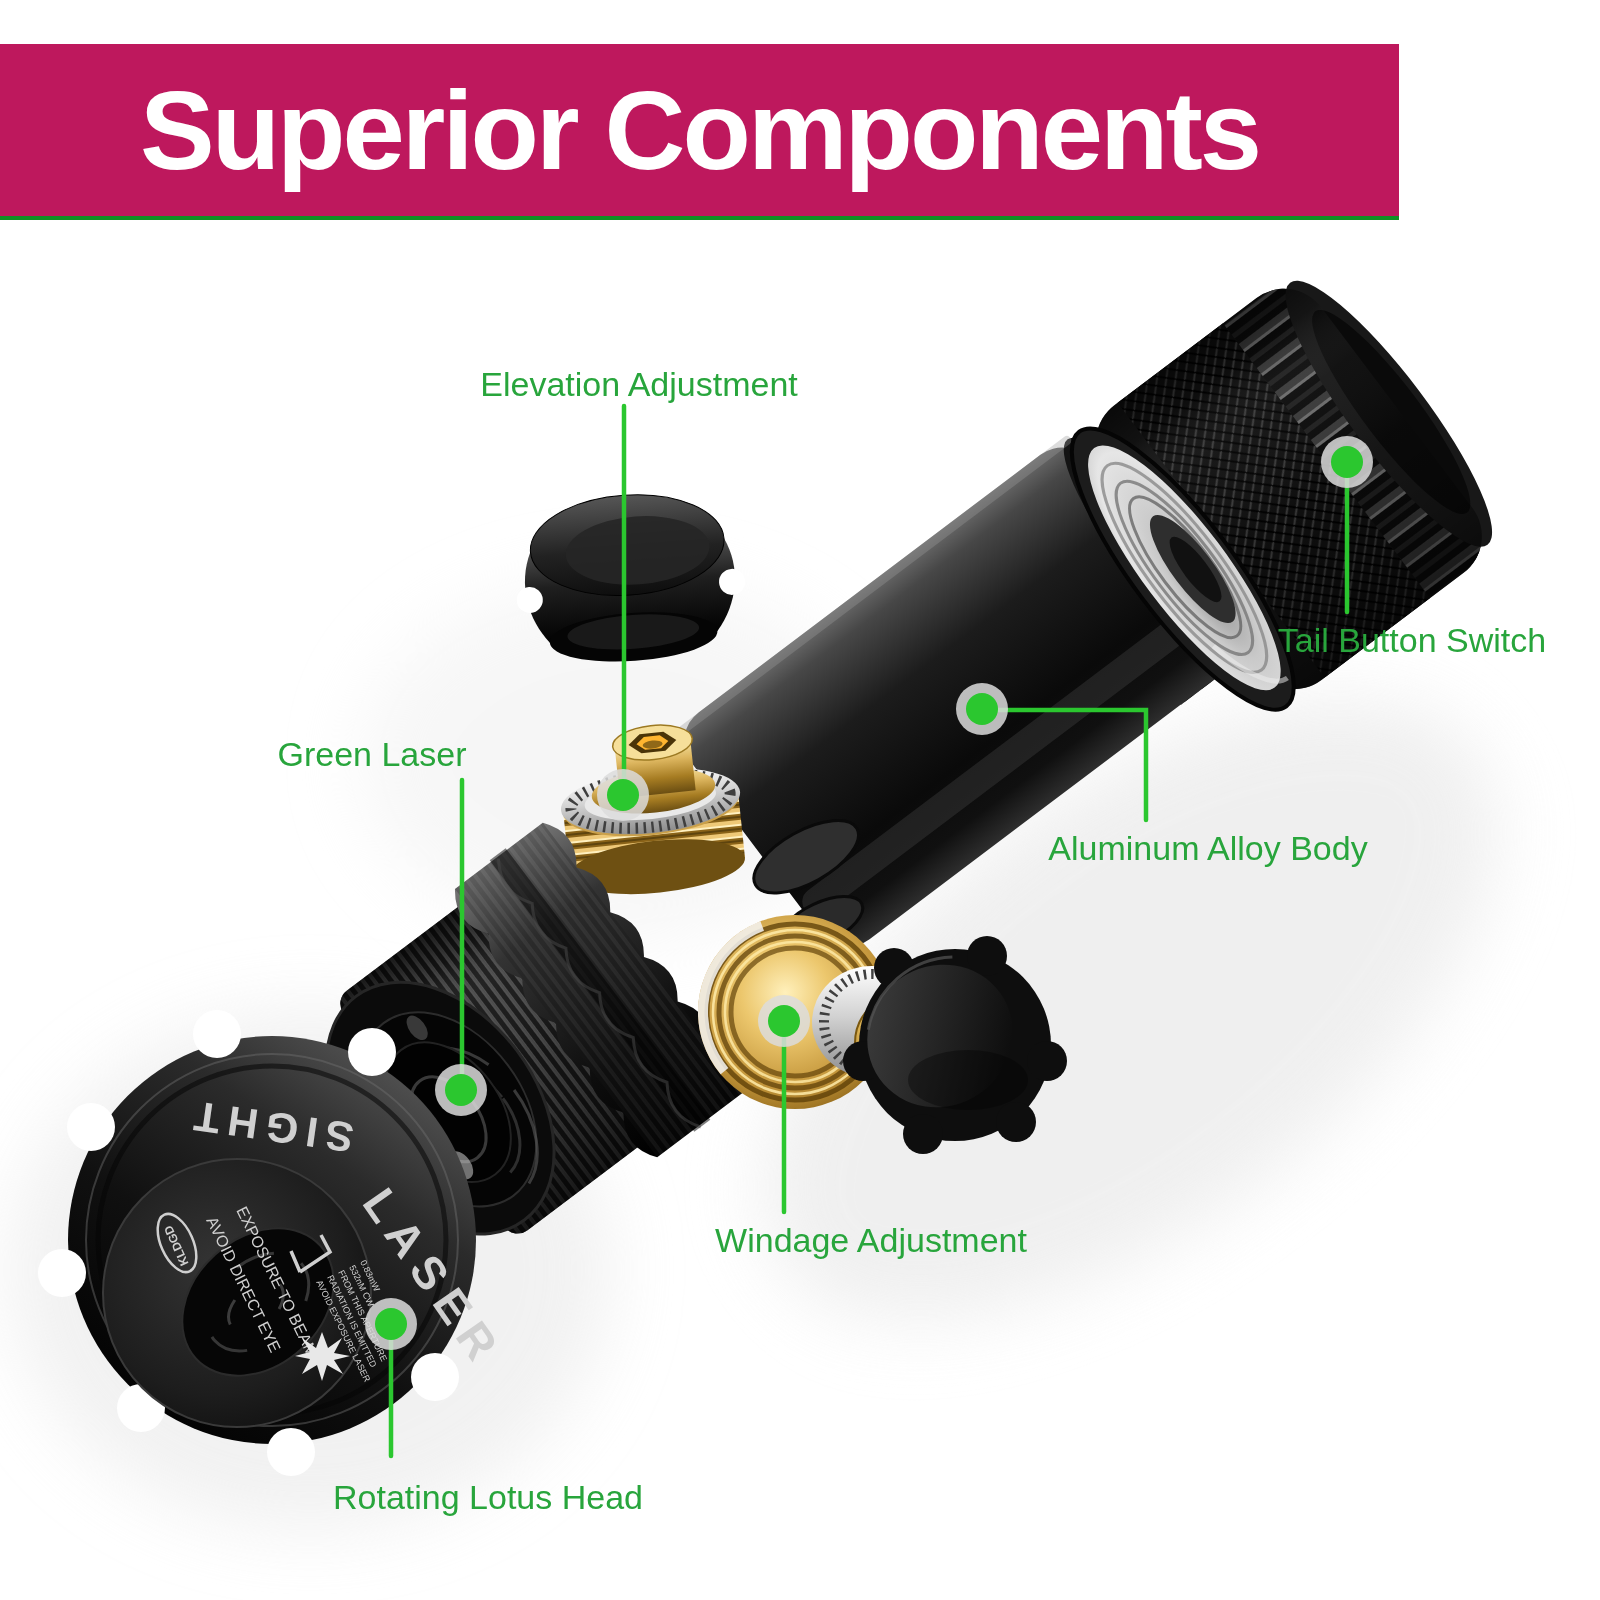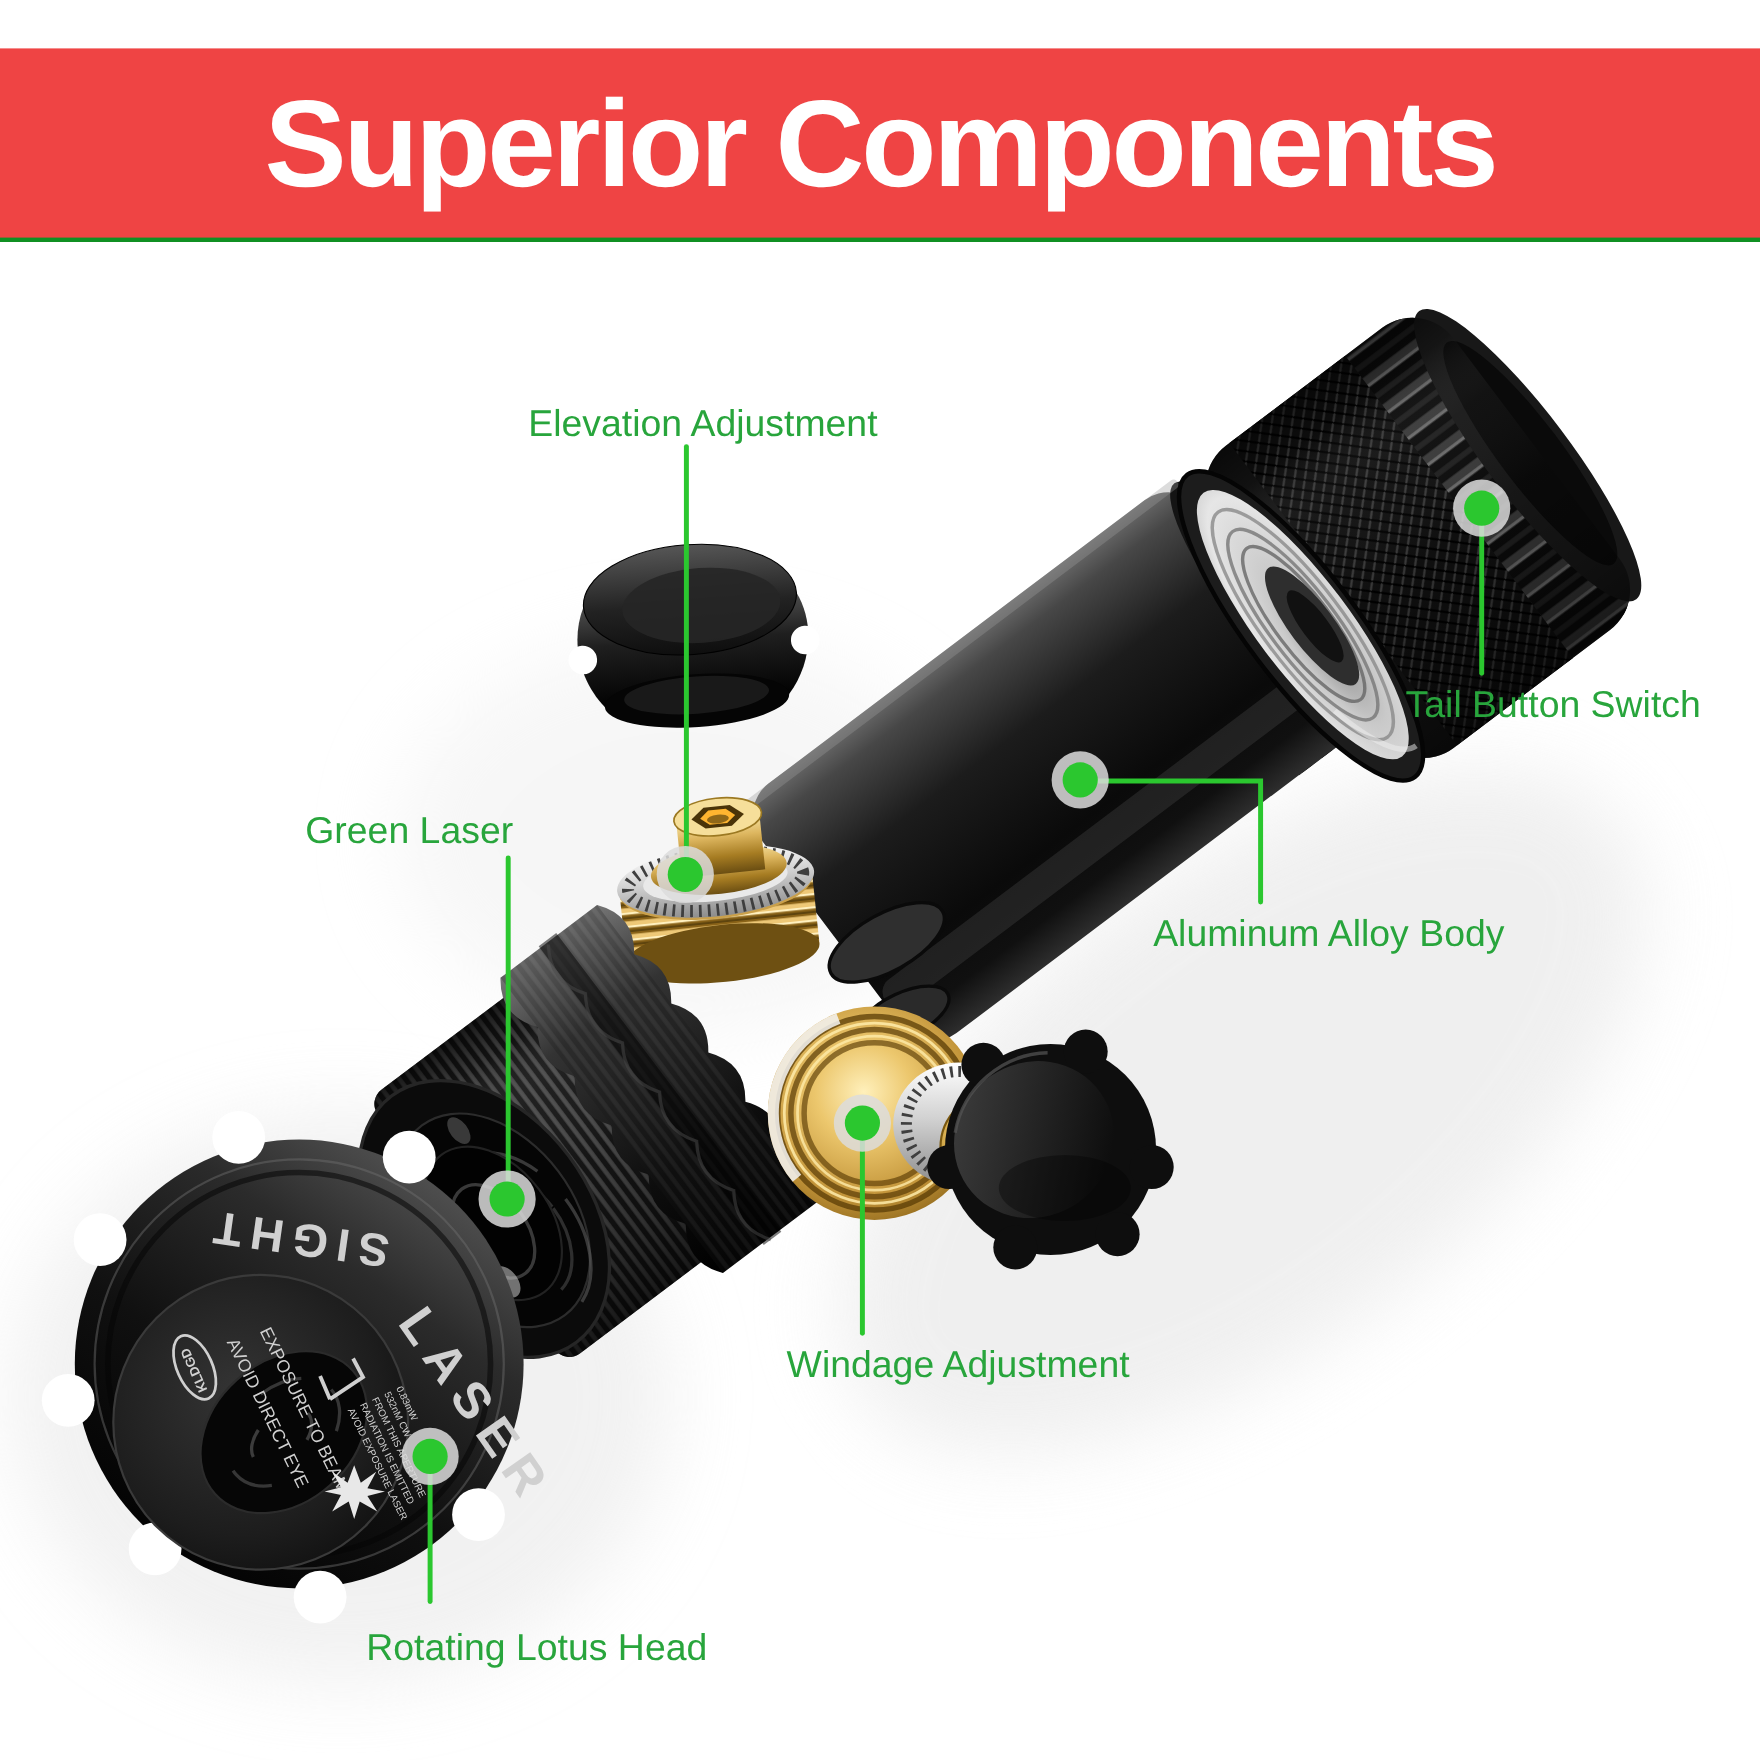--- a/index.html
+++ b/index.html
@@ -1,18 +1,18 @@
 <!DOCTYPE html>
 <html><head>
 <meta charset="utf-8">
 <style>
   html,body{margin:0;padding:0;background:#ffffff;}
   .stage{position:relative;width:1600px;height:1600px;background:#ffffff;overflow:hidden;
          font-family:"Liberation Sans", sans-serif;}
-  .header{position:absolute;left:0;top:44px;width:1600px;height:172px;background:#ef4444;
+  .header{position:absolute;left:0;top:44px;width:1399px;height:172px;background:#be185d;
           border-bottom:4px solid #109023;display:flex;align-items:center;justify-content:center;}
   .header .title{color:#ffffff;font-weight:bold;font-size:112px;letter-spacing:-3px;white-space:nowrap;}
   svg.scene{position:absolute;left:0;top:0;width:1600px;height:1600px;}
   .lbl{font-family:"Liberation Sans",sans-serif;font-size:34px;fill:#28A53C;}
   .engrave{font-family:"Liberation Sans",sans-serif;fill:#d0d0d0;}
 </style>
 </head>
 <body>
 
 <div class="stage">

